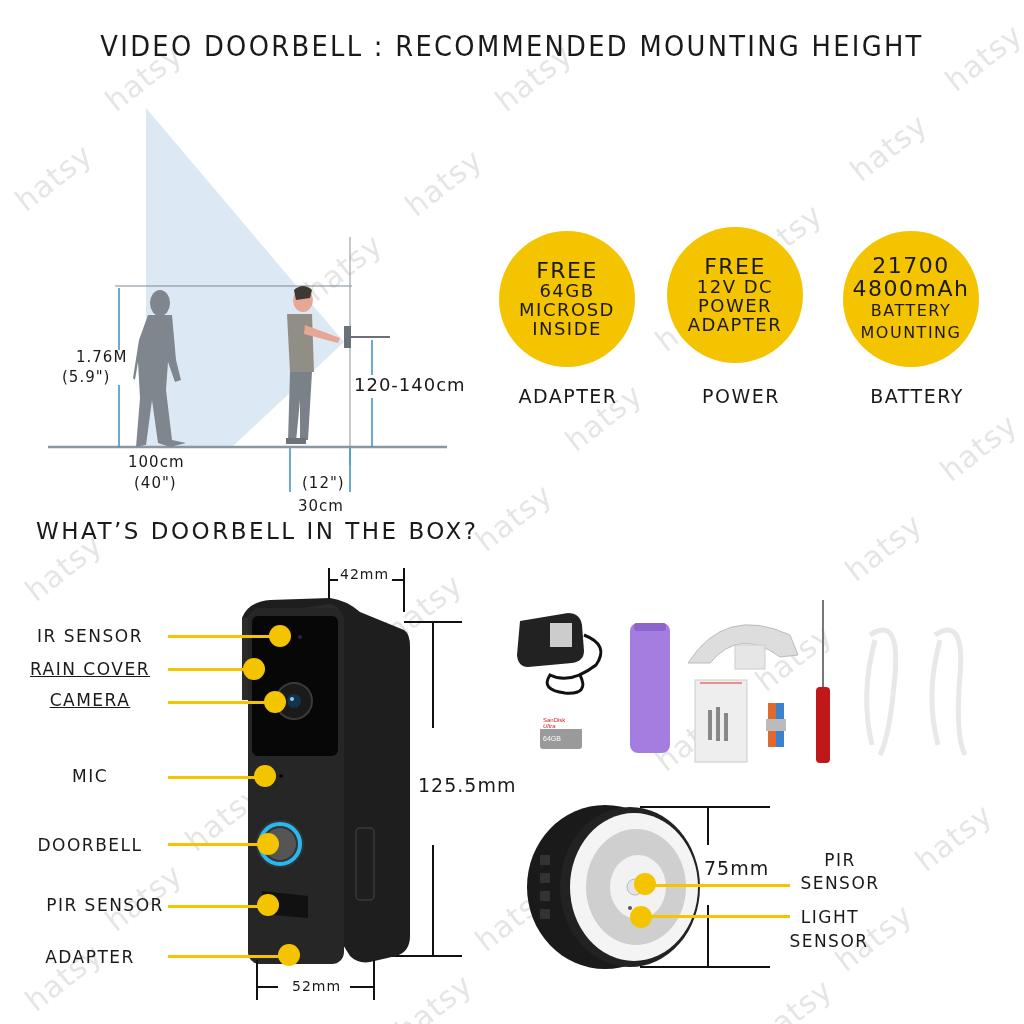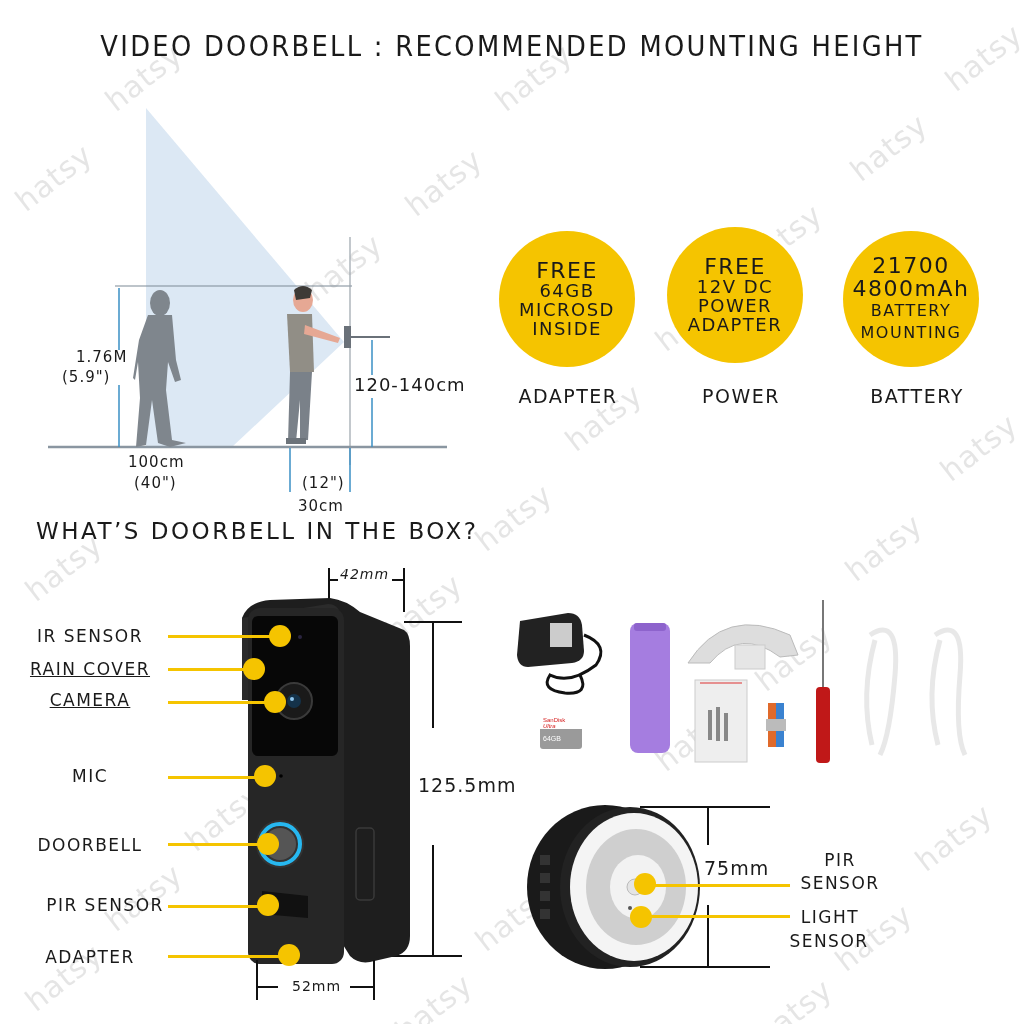--- a/index.html
+++ b/index.html
@@ -179,21 +179,21 @@
 <div class="abs dot" style="left:264px;top:691px;background:#F5C400;"></div>
 <div class="abs callout-line" style="left:168px;top:776px;width:95px;background:#F5C400;"></div>
 <div class="abs dot" style="left:254px;top:765px;background:#F5C400;"></div>
 <div class="abs callout-line" style="left:168px;top:843px;width:100px;background:#F5C400;"></div>
 <div class="abs dot" style="left:257px;top:833px;background:#F5C400;"></div>
 <div class="abs callout-line" style="left:168px;top:905px;width:100px;background:#F5C400;"></div>
 <div class="abs dot" style="left:257px;top:894px;background:#F5C400;"></div>
 <div class="abs callout-line" style="left:168px;top:955px;width:118px;background:#F5C400;"></div>
 <div class="abs dot" style="left:278px;top:944px;background:#F5C400;"></div>
 
-<div class="abs" style="left:340px;top:566px;font-size:14px;letter-spacing:1px;font-style:italic;">42mm</div>
+<div class="abs" style="left:340px;top:566px;font-size:14px;letter-spacing:1px;">42mm</div>
 <div class="abs" style="left:418px;top:774px;font-size:19px;letter-spacing:1px;">125.5mm</div>
 <div class="abs" style="left:292px;top:978px;font-size:14px;letter-spacing:1px;">52mm</div>
 
 <svg class="abs" style="left:510px;top:595px;" width="480" height="180" viewBox="0 0 480 180">
 
   <g>
     <path d="M10,26 L58,18 Q70,18 72,30 L74,56 Q74,66 62,68 L18,72 Q8,72 7,60 Z" fill="#222"></path>
     <rect x="40" y="28" width="22" height="24" fill="#ccc"></rect>
     <path d="M74,40 Q100,50 86,70 Q60,90 40,80 Q30,95 55,98 Q80,100 70,80" fill="none" stroke="#111" stroke-width="3"></path>
   </g>

